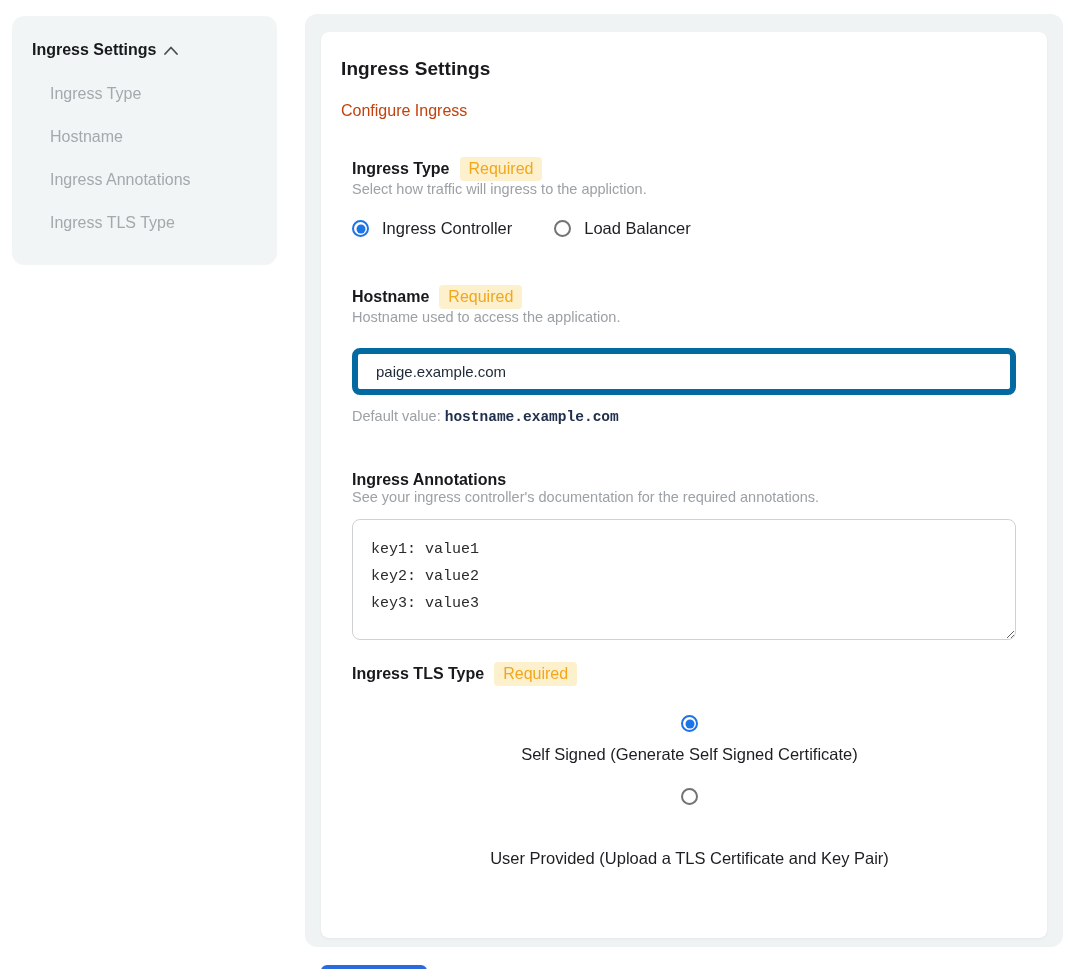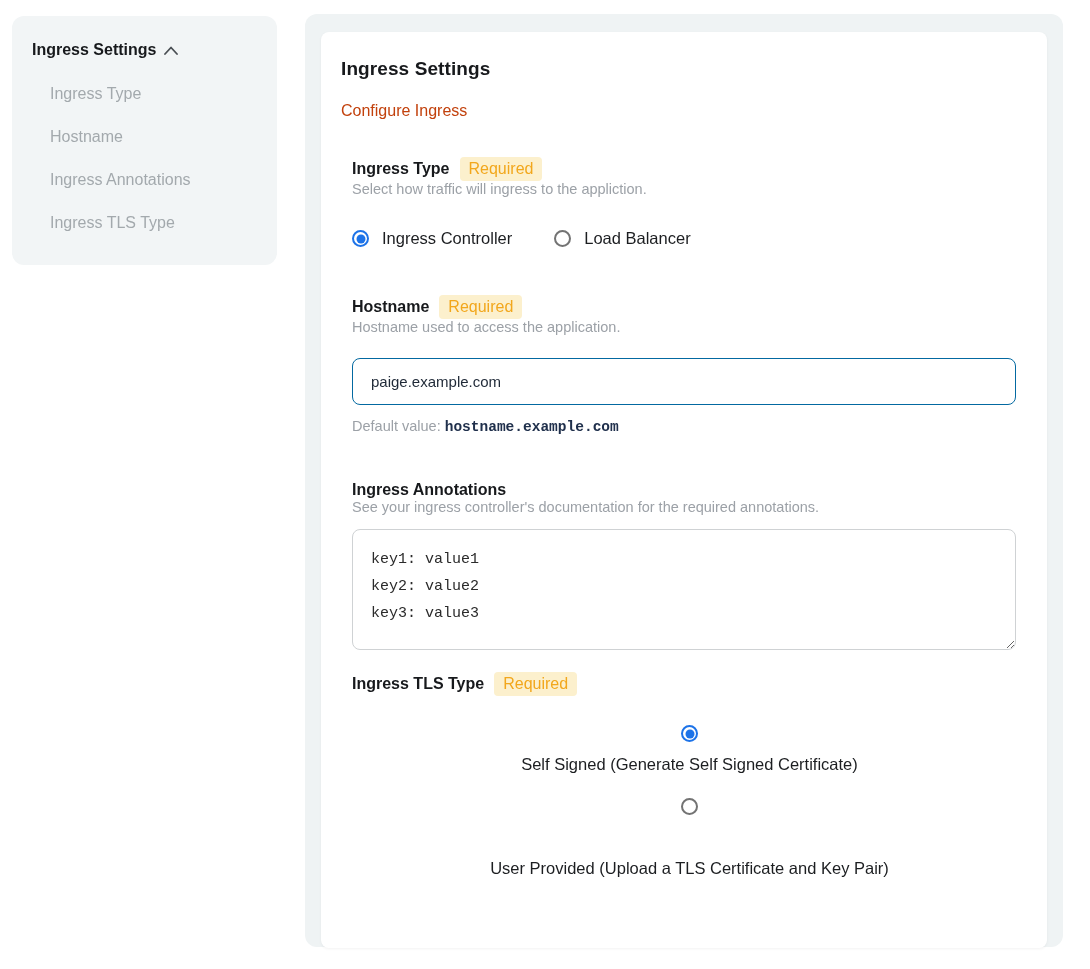--- a/index.html
+++ b/index.html
@@ -74,21 +74,21 @@
     font-size: 16px;
     padding: 3px 9px;
     border-radius: 4px;
   }
   .field-desc {
     font-size: 14.5px; color: #9ca1a7;
   }
 
   .group-ingress-type { margin-top: 37px; }
   .radio-row-horizontal {
-    margin-top: 32px;
+    margin-top: 22px;
     display: flex; align-items: center; gap: 42px;
   }
   .radio-option {
     display: flex; align-items: center; gap: 13px;
     cursor: pointer;
   }
   .radio-circle {
     width: 17px; height: 17px;
     border-radius: 50%;
     border: 2px solid #737373;
@@ -105,21 +105,21 @@
     transform: translate(-50%, -50%);
     border-radius: 50%;
     background: #1d73e8;
   }
   .radio-label { font-size: 16.5px; color: #1c1e21; }
 
   .group-hostname { margin-top: 47px; }
   .text-input {
     margin-top: 23px;
     width: 664px; height: 47px;
-    border: 1px solid #0369a1;
+    border: 6px solid #0369a1;
     border-radius: 8px;
     padding: 0 18px;
     font-size: 15px; color: #1f2937;
     font-family: "Liberation Sans", sans-serif;
     background: #ffffff;
     outline: none;
     display: block;
   }
   .default-value-line {
     margin-top: 13px;

